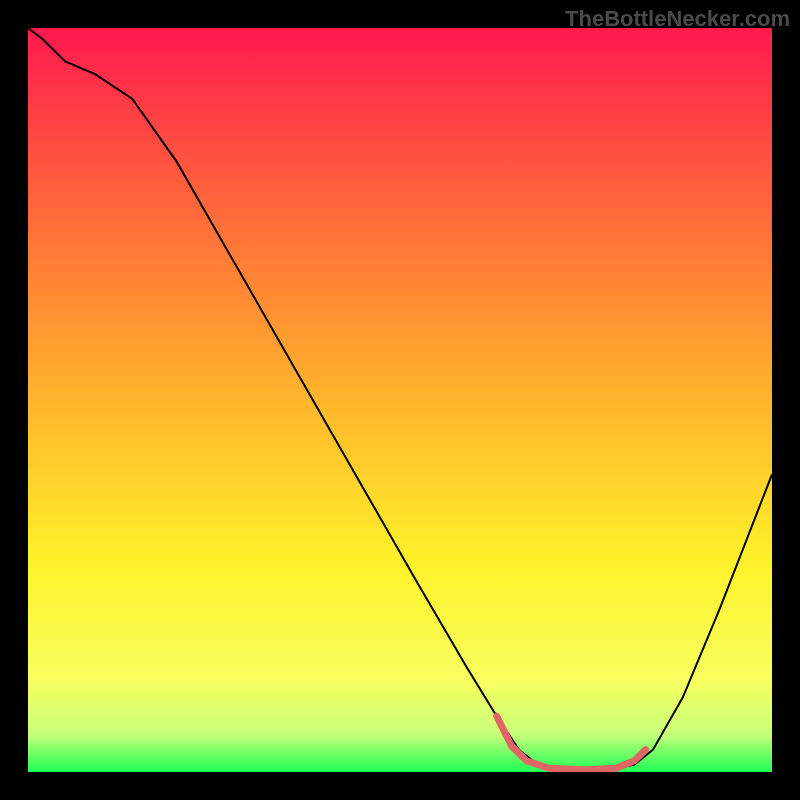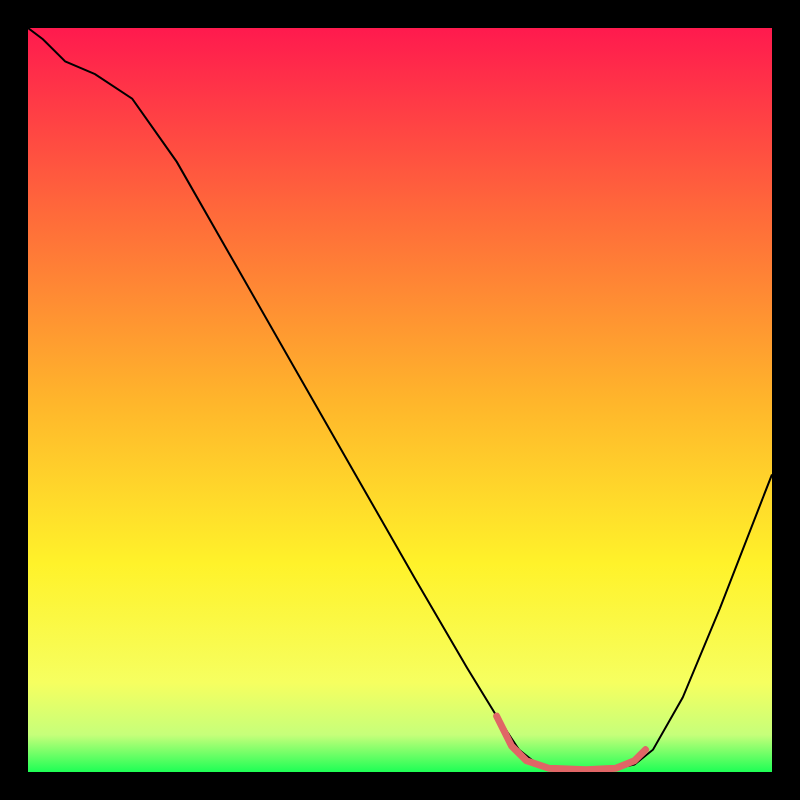--- a/index.html
+++ b/index.html
@@ -34,20 +34,21 @@
     height: 744px;
   }
   svg {
     display: block;
   }
 </style>
 </head>
 <body>
 
 <div class="container">
+  <div class="watermark">TheBottleNecker.com</div>
   <div class="chart-area">
     <svg id="chart-svg" width="744" height="744" viewBox="0 0 744 744">
       <defs>
         <linearGradient id="bg-grad" x1="0" y1="0" x2="0" y2="1">
             <stop offset="0%" stop-color="#ff1a4e"></stop>
             <stop offset="25%" stop-color="#ff6a3a"></stop>
             <stop offset="50%" stop-color="#ffb52b"></stop>
             <stop offset="72%" stop-color="#fff22a"></stop>
             <stop offset="88%" stop-color="#f6ff60"></stop>
             <stop offset="95%" stop-color="#c6ff7a"></stop>

